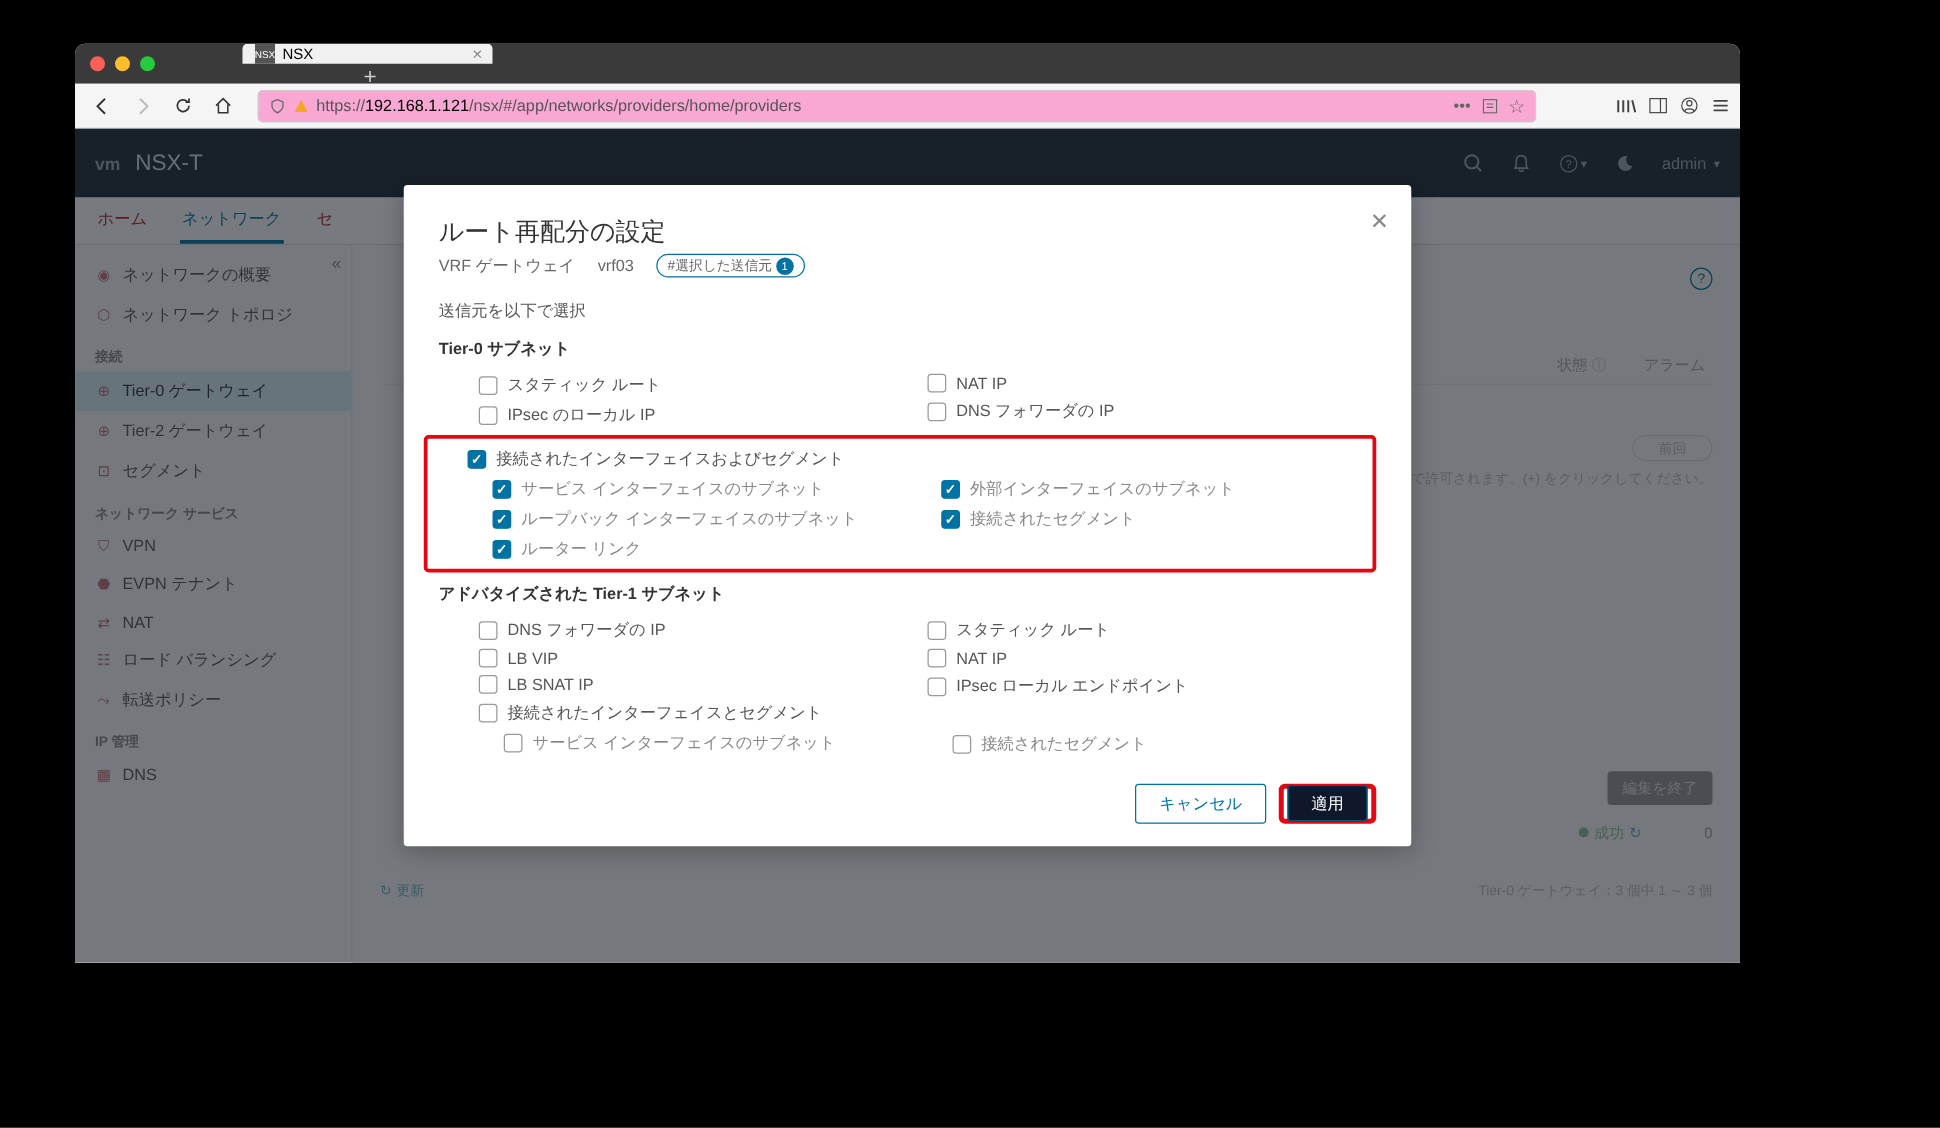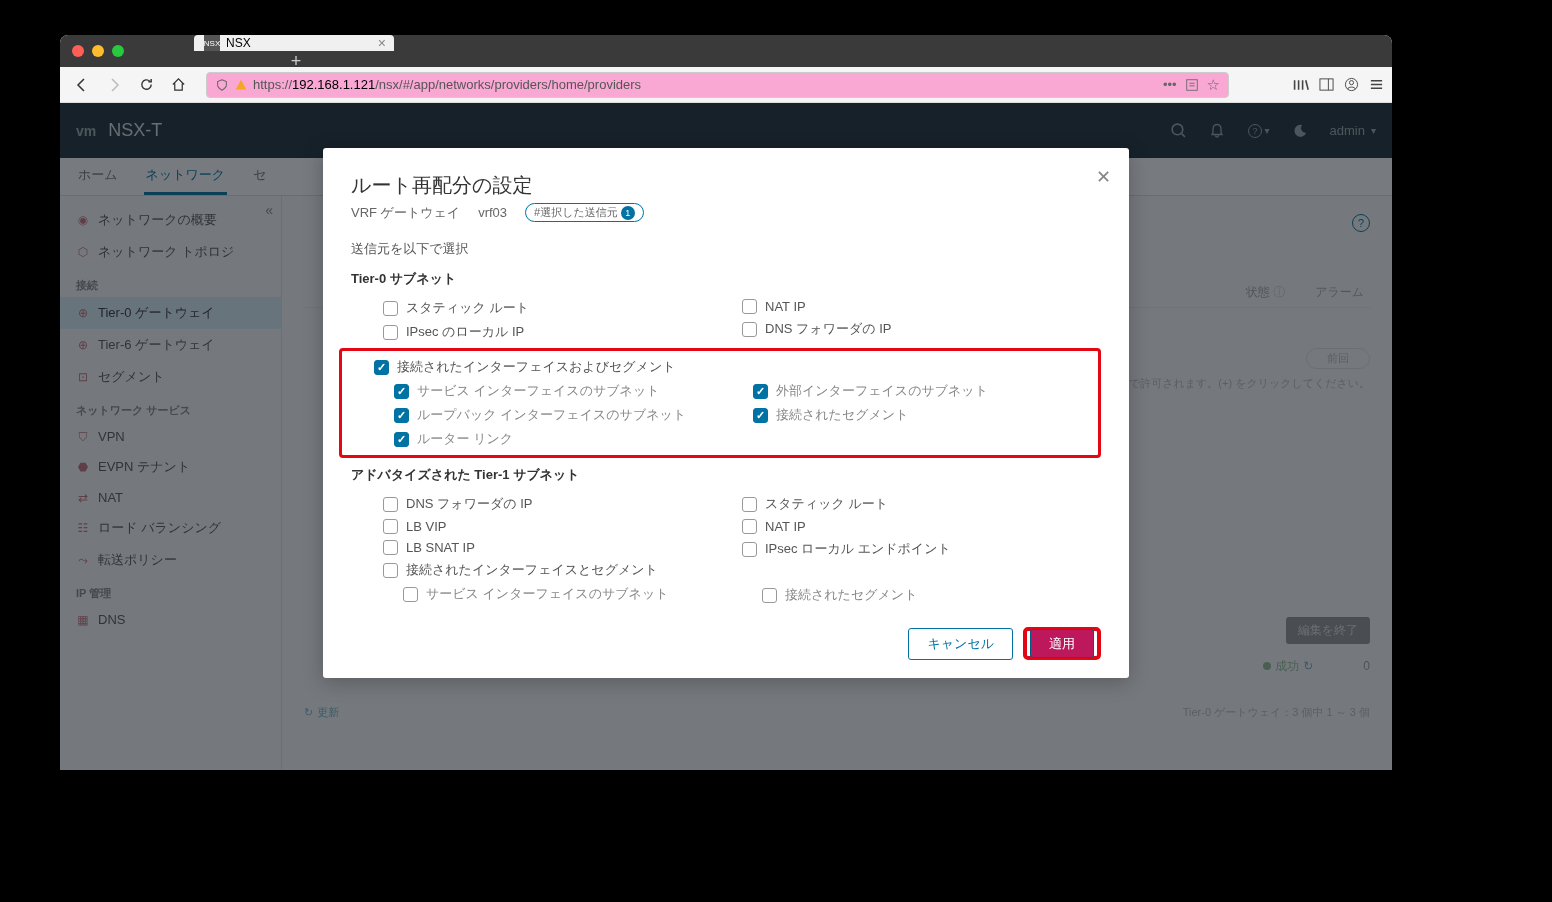--- a/index.html
+++ b/index.html
@@ -30,21 +30,21 @@
 
 .app-content { position: relative; height: calc(100% - 68px); }
 
 .nsx-header { height: 55px; background: #1b2a32; display: flex; align-items: center; padding: 0 16px; color: #d8dde2; }
 .nsx-logo { font-size: 14px; font-weight: bold; margin-right: 12px; color: #9aa5ab; }
 .nsx-title { font-size: 18px; font-weight: 300; }
 .nsx-header-right { margin-left: auto; display: flex; gap: 22px; align-items: center; color: #9aa5ab; }
 .nsx-header-right .icon { font-size: 17px; }
 
 .nsx-tabs { height: 38px; background: #fff; border-bottom: 1px solid #ddd; display: flex; align-items: flex-end; padding: 0 16px; gap: 24px; }
-.nsx-tab { font-size: 13px; color: #737373; padding: 10px 2px 8px; border-bottom: 3px solid transparent; }
+.nsx-tab { font-size: 13px; color: #b91c1c; padding: 10px 2px 8px; border-bottom: 3px solid transparent; }
 .nsx-tab.active { color: #0072a3; border-bottom-color: #0072a3; }
 
 .body-area { display: flex; height: calc(100% - 93px); background: #fafafa; }
 
 .sidebar { width: 222px; background: #fafafa; border-right: 1px solid #e5e5e5; padding: 8px 0; font-size: 13px; position: relative; }
 .sidebar-collapse { position: absolute; right: 8px; top: 6px; color: #888; font-size: 14px; }
 .side-item { padding: 7px 16px; color: #565656; display: flex; align-items: center; gap: 8px; }
 .side-item.active { background: #dbeef7; color: #333; }
 .side-heading { padding: 10px 16px 4px; font-size: 11px; color: #888; font-weight: 600; }
 .side-icon { width: 14px; height: 14px; display: inline-flex; align-items: center; justify-content: center; color: #c77079; font-size: 12px; }
@@ -74,21 +74,21 @@
 .chk.checked::after { content: "✓"; font-weight: bold; }
 .indent { padding-left: 32px; }
 
 .highlight-box { border: 3px solid #e30613; border-radius: 4px; padding: 4px 6px 4px 12px; margin: 4px 0 8px -12px; }
 .highlight-box .check-grid .col { width: 50%; }
 
 .modal-footer { display: flex; justify-content: flex-end; gap: 10px; margin-top: 20px; align-items: flex-end; }
 .btn { font-size: 13px; padding: 6px 18px; border-radius: 3px; cursor: pointer; }
 .btn-secondary { border: 1px solid #0072a3; color: #0072a3; background: #fff; }
 .btn-primary-wrap { border: 4px solid #e30613; border-radius: 5px; padding: 3px; }
-.btn-primary { background: #be185d; color: #fff; border: 1px solid #005a82; }
+.btn-primary { background: #0f172a; color: #fff; border: 1px solid #005a82; }
 
 .bg-faded { opacity: 0.55; }
 .status-success { color: #3c8a3c; display: inline-flex; align-items: center; gap: 4px; font-size: 12px; }
 .finish-btn { background: #444; color: #ccc; padding: 5px 12px; font-size: 12px; border-radius: 3px; }
 
 svg { display: block; }
 </style>
 </head>
 <body>
 
@@ -228,21 +228,21 @@
             <span class="side-icon">⬡</span>
             <span>ネットワーク トポロジ</span>
           </div>
         <div class="side-heading">接続</div>
         <div class="side-item active">
             <span class="side-icon">⊕</span>
             <span>Tier-0 ゲートウェイ</span>
           </div>
         <div class="side-item">
             <span class="side-icon">⊕</span>
-            <span>Tier-6 ゲートウェイ</span>
+            <span>Tier-2 ゲートウェイ</span>
           </div>
         <div class="side-item">
             <span class="side-icon">⊡</span>
             <span>セグメント</span>
           </div>
         <div class="side-heading">ネットワーク サービス</div>
         <div class="side-item">
             <span class="side-icon">⛉</span>
             <span>VPN</span>
           </div>

